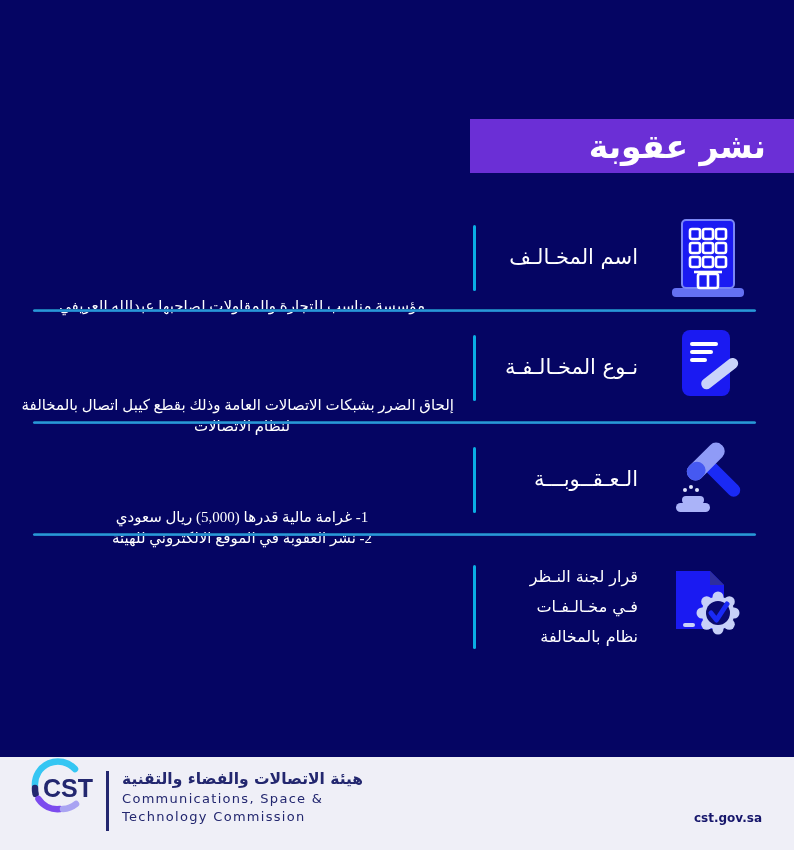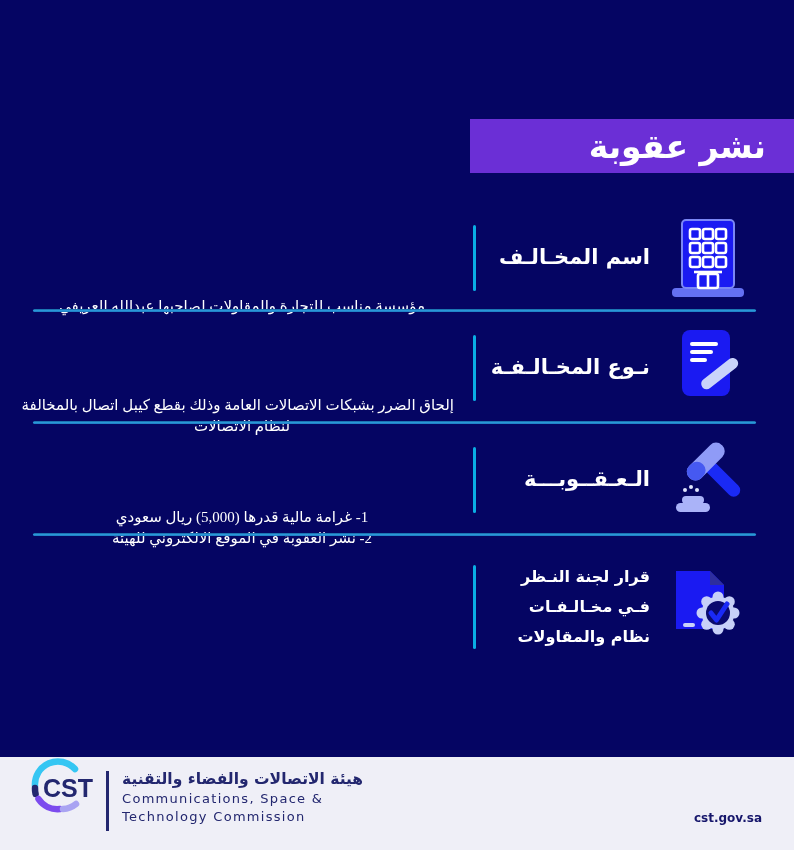--- a/index.html
+++ b/index.html
@@ -15,22 +15,22 @@
 
   
   .section{position:absolute;left:0;width:794px;}
   #section-1{top:208px;height:100px;}
   #section-2{top:318px;height:100px;}
   #section-3{top:430px;height:100px;}
   #section-4{top:548px;height:118px;}
 
   .icon-box{position:absolute;right:36px;top:50%;transform:translateY(-50%);
             width:100px;display:flex;justify-content:center;align-items:center;}
-  .label{position:absolute;right:144px;top:50%;transform:translateY(-50%);
-         width:170px;text-align:right;color:#fff;font-weight:700;font-size:21px;
+  .label{position:absolute;right:156px;top:50%;transform:translateY(-50%);
+         width:170px;text-align:right;color:#fff;font-weight:400;font-size:21px;
          direction:rtl;white-space:nowrap;line-height:1.3;}
   #section-4 .label{font-size:16px;line-height:30px;}
   .divider-v{position:absolute;right:318px;top:50%;transform:translateY(-50%);
              width:3px;height:66px;background:#0AAEE4;border-radius:2px;}
   #section-4 .divider-v{height:84px;}
   .content{position:absolute;left:30px;right:340px;top:50%;transform:translateY(-50%);
            text-align:center;color:#fff;direction:rtl;
            font-family:"Liberation Serif","DejaVu Serif","DejaVu Sans",serif;
            font-size:15px;line-height:21px;margin-top:48px;}
   #section-4 .content{margin-top:-18px;}
@@ -154,21 +154,21 @@
             <circle cx="52" cy="46" r="16.5"></circle>
           </g>
           <circle cx="52" cy="46" r="12" fill="#0A0A6E"></circle>
           <polyline points="45,46 50.5,53 61,37" fill="none" stroke="#1A2AF5" stroke-width="5" stroke-linecap="round" stroke-linejoin="round"></polyline>
         </g>
       </svg>
     </div>
     <div class="label" dir="rtl">
       <div>قرار لجنة النـظر</div>
       <div>فـي مخـالـفـات</div>
-      <div>نظام والمقاولات</div>
+      <div>نظام بالمخالفة</div>
     </div>
     <div class="divider-v"></div>
   </div>
 
   <div class="footer">
     <div class="footer-logo">
       <svg width="70" height="60" viewBox="0 0 70 60">
         <path d="M5 29 A23 23 0 0 1 45 12" fill="none" stroke="#35C6F3" stroke-width="6.5" stroke-linecap="round"></path>
         <path d="M5.6 37 A23 23 0 0 1 5 31" fill="none" stroke="#23276F" stroke-width="6.5" stroke-linecap="round"></path>
         <path d="M8.5 42 A23 23 0 0 0 30 52" fill="none" stroke="#7C4BEE" stroke-width="6.5" stroke-linecap="round"></path>

